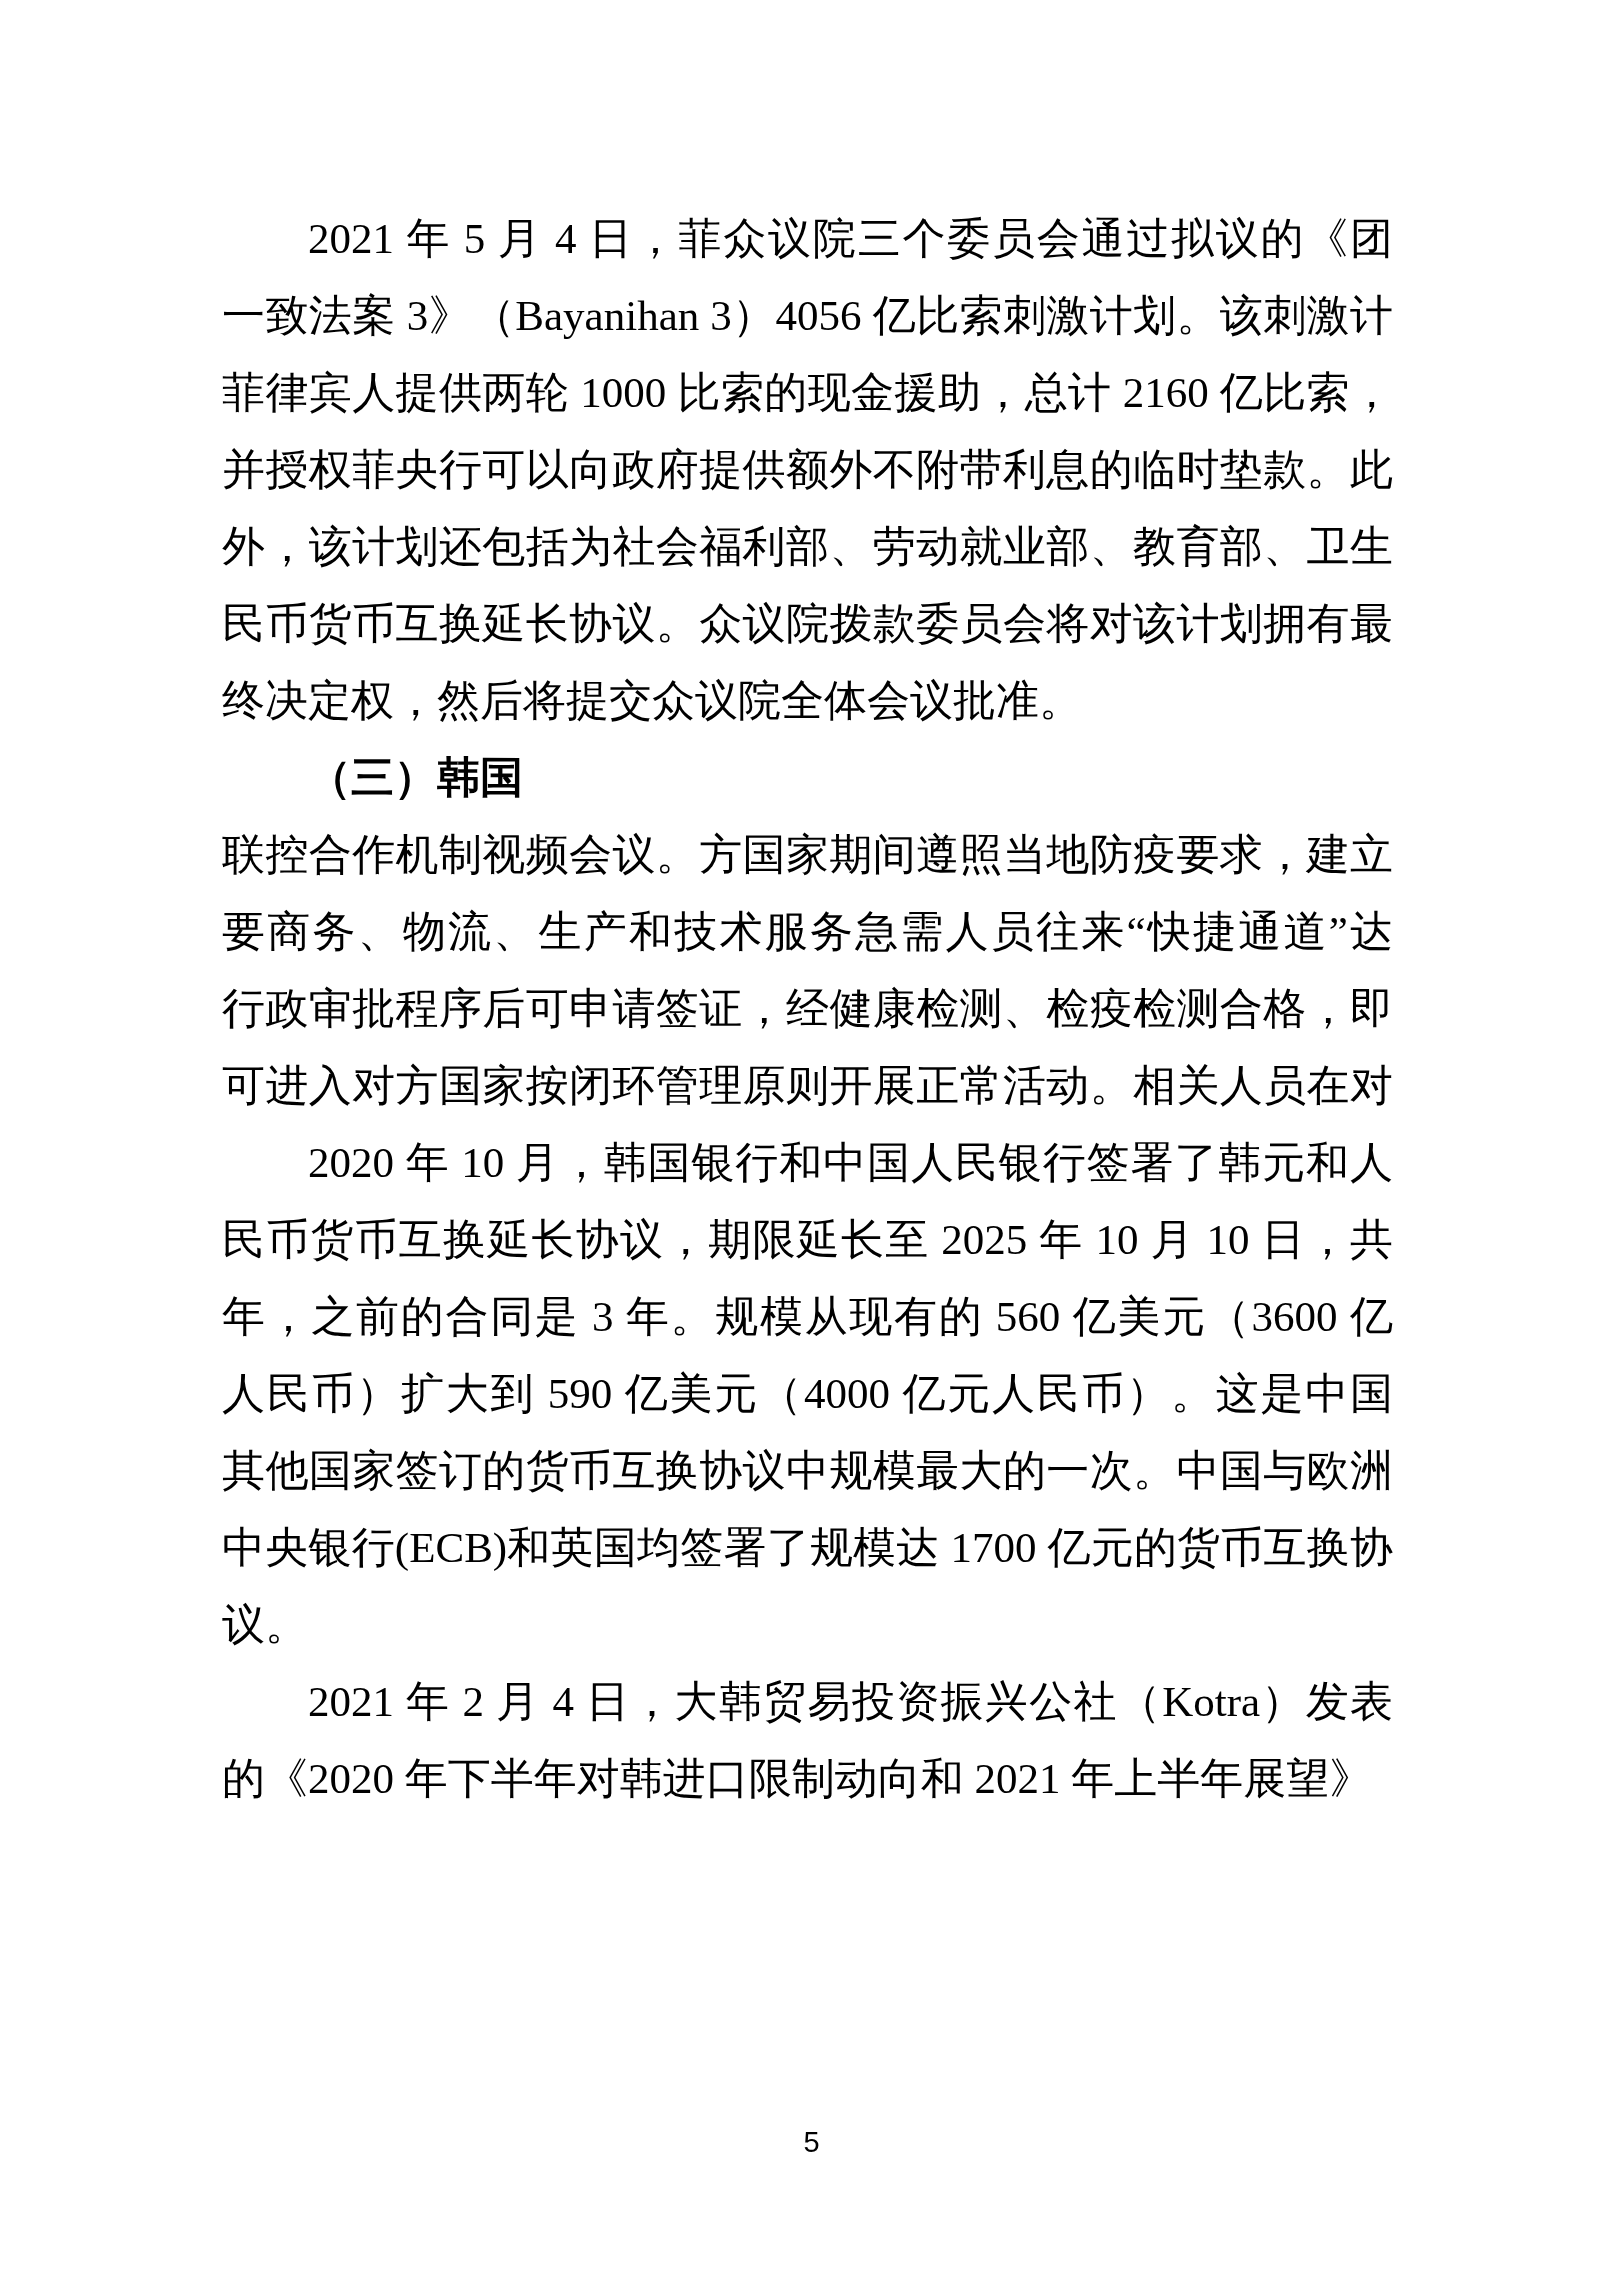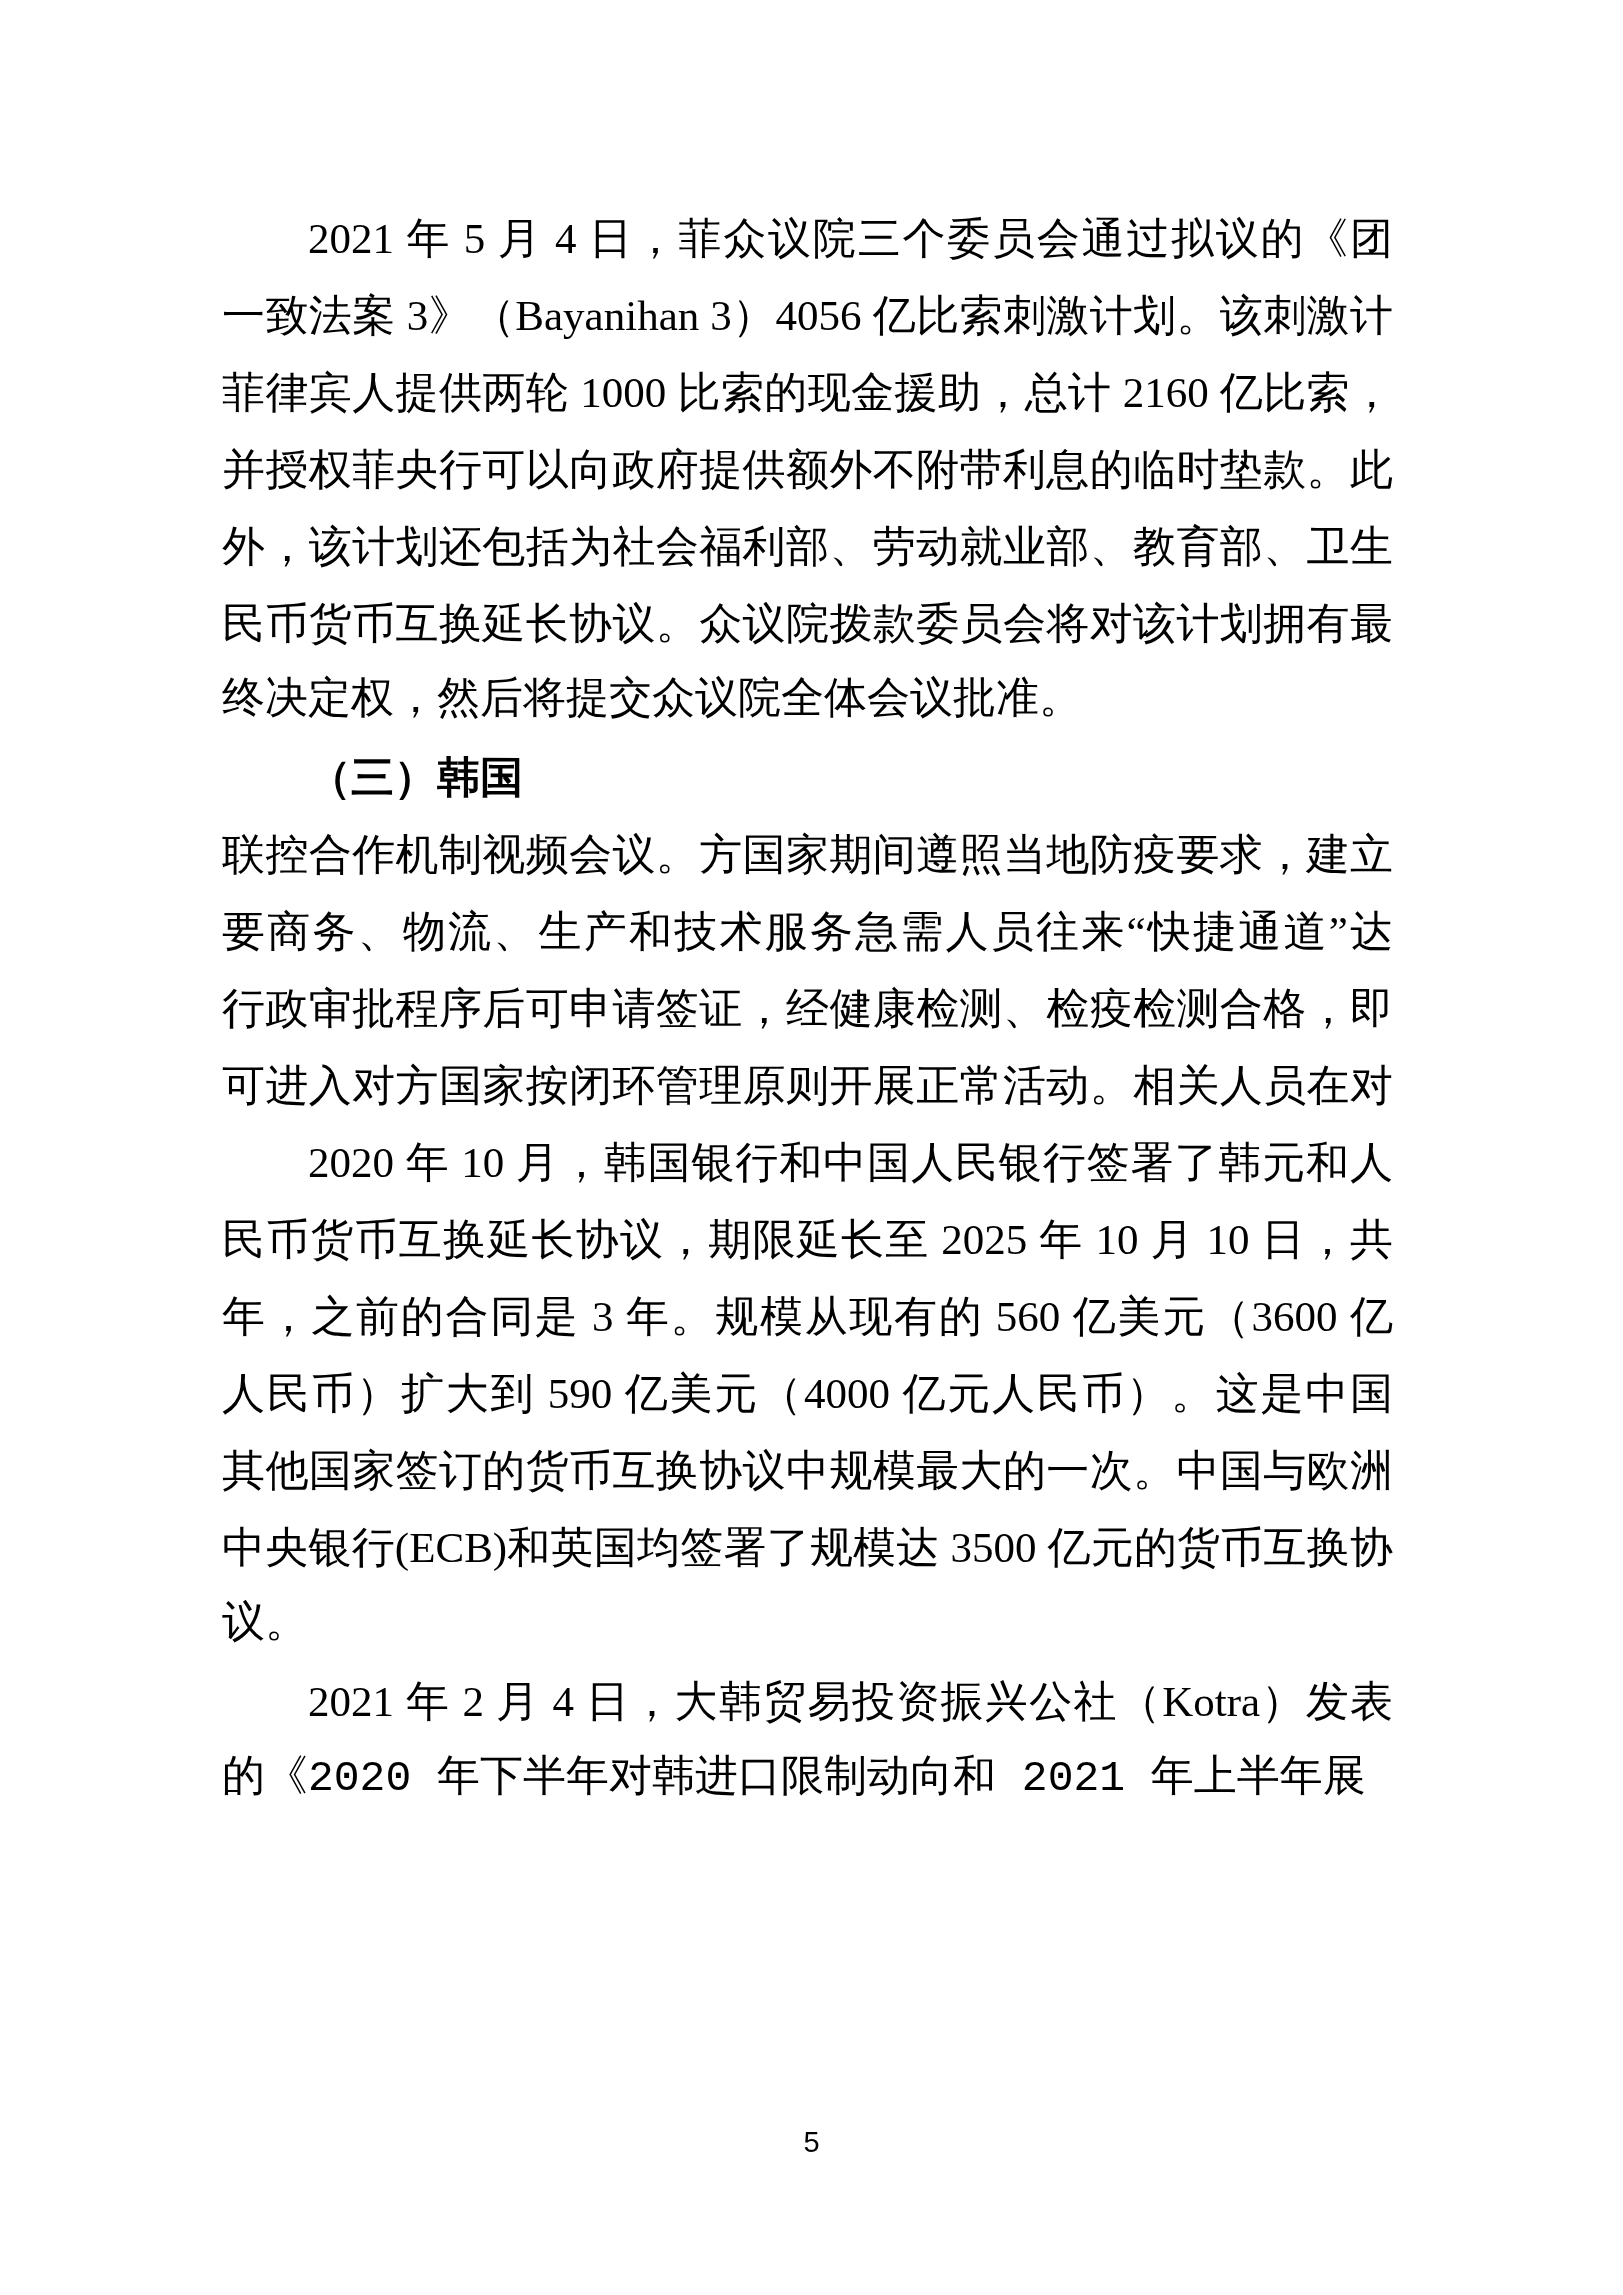--- a/index.html
+++ b/index.html
@@ -29,23 +29,22 @@
     line-height: 77px;
     text-align: justify;
     text-align-last: justify;
     letter-spacing: 0;
     overflow: hidden;
   }
   .line.indent {
     text-indent: 86px;
   }
   .line.para-end {
-    text-align: left;
+    text-align: center;
     text-align-last: left;
-    font-family: Liberation Mono, monospace;
   }
   .line.heading {
     font-family: "Liberation Sans", "DejaVu Sans", sans-serif;
     font-weight: 700;
     text-align: center;
     text-align-last: left;
   }
   .footer {
     position: absolute;
     left: 0;
@@ -75,21 +74,21 @@
       <div class="line indent para-end heading">（三）韩国</div>
       <div class="line">联控合作机制视频会议。方国家期间遵照当地防疫要求，建立重</div>
       <div class="line">要商务、物流、生产和技术服务急需人员往来“快捷通道”达</div>
       <div class="line">行政审批程序后可申请签证，经健康检测、检疫检测合格，即</div>
       <div class="line">可进入对方国家按闭环管理原则开展正常活动。相关人员在对</div>
       <div class="line indent">2020 年 10 月，韩国银行和中国人民银行签署了韩元和人</div>
       <div class="line">民币货币互换延长协议，期限延长至 2025 年 10 月 10 日，共 5</div>
       <div class="line">年，之前的合同是 3 年。规模从现有的 560 亿美元（3600 亿元</div>
       <div class="line">人民币）扩大到 590 亿美元（4000 亿元人民币）。这是中国与</div>
       <div class="line">其他国家签订的货币互换协议中规模最大的一次。中国与欧洲</div>
-      <div class="line">中央银行(ECB)和英国均签署了规模达 3500 亿元的货币互换协</div>
+      <div class="line">中央银行(ECB)和英国均签署了规模达 1700 亿元的货币互换协</div>
       <div class="line para-end">议。</div>
       <div class="line indent">2021 年 2 月 4 日，大韩贸易投资振兴公社（Kotra）发表</div>
       <div class="line para-end">的《2020 年下半年对韩进口限制动向和 2021 年上半年展望》</div>
     </div>
   <div class="footer">
     <span class="pagenum">5</span>
   </div>
 </div>
 
 

